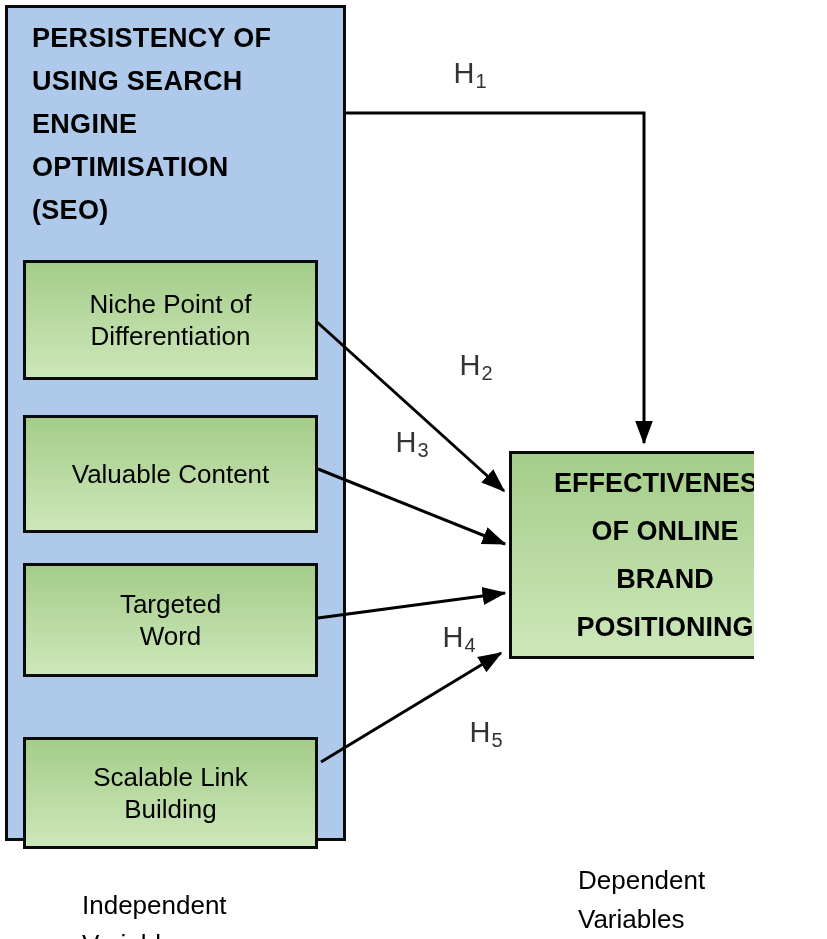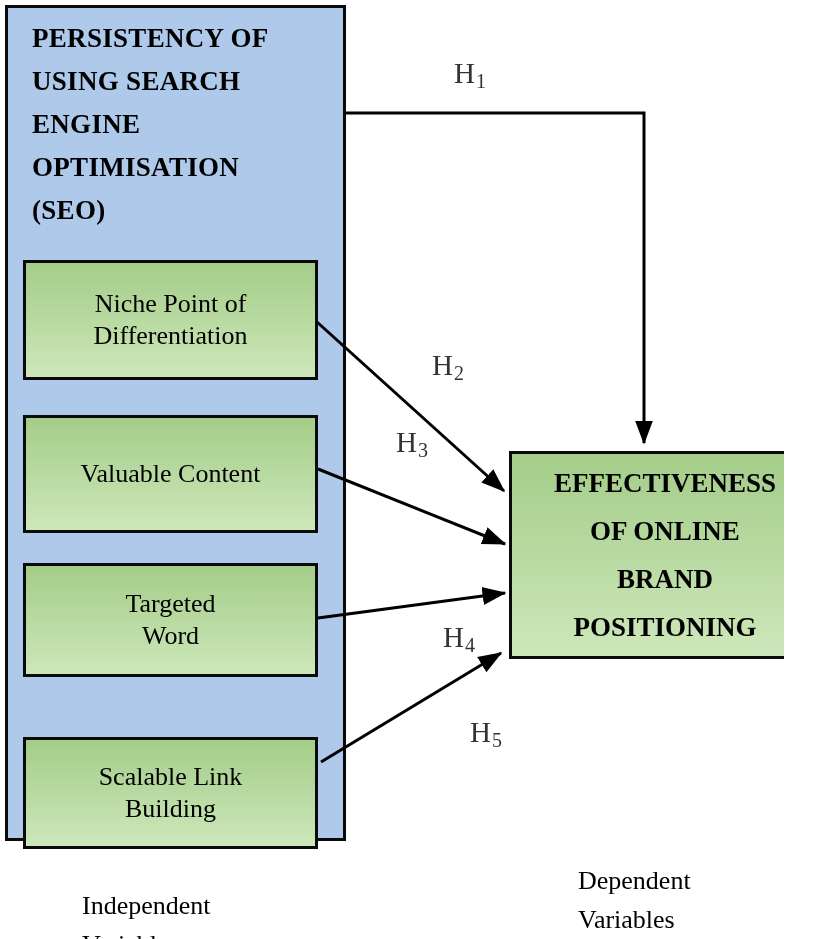--- a/index.html
+++ b/index.html
@@ -5,24 +5,23 @@
   html, body {
     margin: 0;
     padding: 0;
     background: #ffffff;
   }
   .canvas {
     position: relative;
     width: 754px;
     height: 939px;
     background: var(--canvas-bg, #ffffff);
-    font-family: Liberation Serif, serif;
+    font-family: Liberation Sans, sans-serif;
     color: #000;
     overflow: hidden;
-    padding-left: 30px;
   }
   .arrows {
     position: absolute;
     left: 0; top: 0;
     width: 827px; height: 939px;
     pointer-events: none;
     z-index: 3;
   }
   .group-box {
     position: absolute;
@@ -90,21 +89,21 @@
     z-index: 2;
     white-space: nowrap;
   }
   .hlabel .sub {
     font-size: 20px;
     position: relative;
     top: 5px;
     margin-left: 1px;
   }
   .h1 { left: 470px; top: 73px; }
-  .h2 { left: 448px; top: 365px; }
+  .h2 { left: 476px; top: 365px; }
   .h3 { left: 412px; top: 442px; }
   .h4 { left: 412px; top: 637px; margin-left: 47px; }
   .h5 { left: 458px; top: 732px; margin-left: 28px; }
   .caption {
     position: absolute;
     font-size: 26px;
     line-height: 39px;
     white-space: pre-line;
     z-index: 2;
   }

